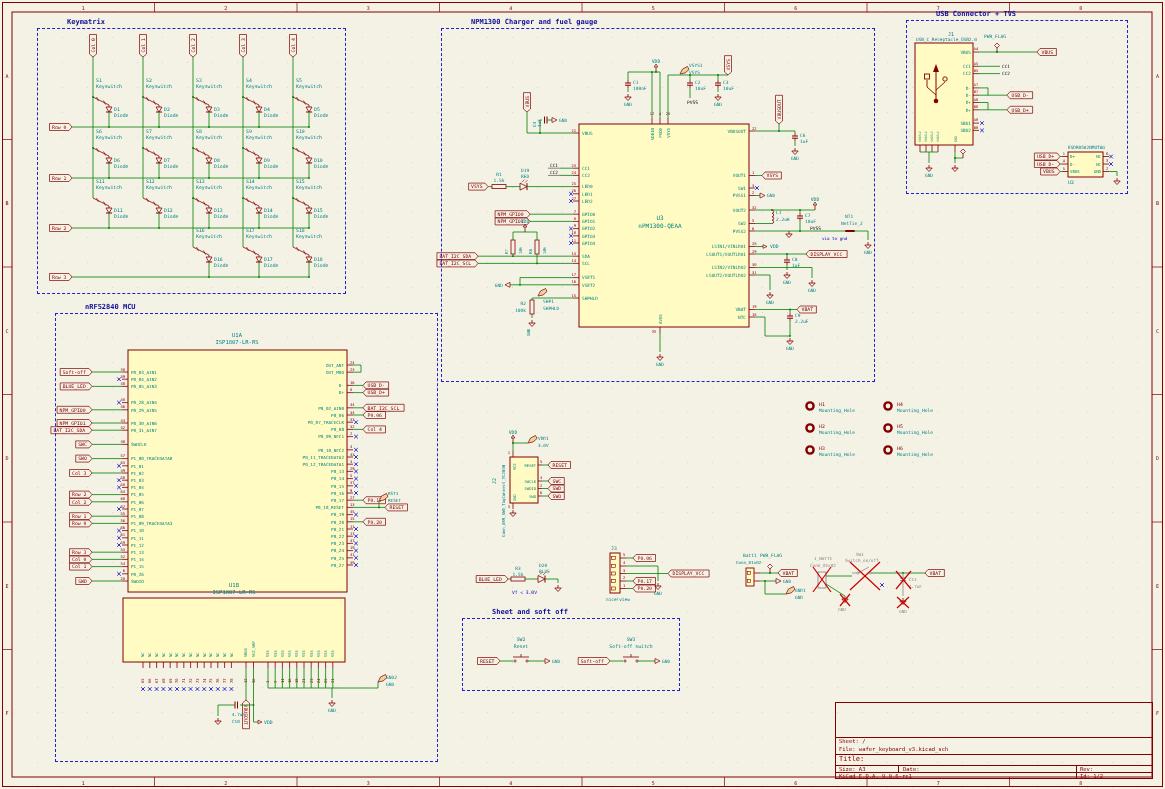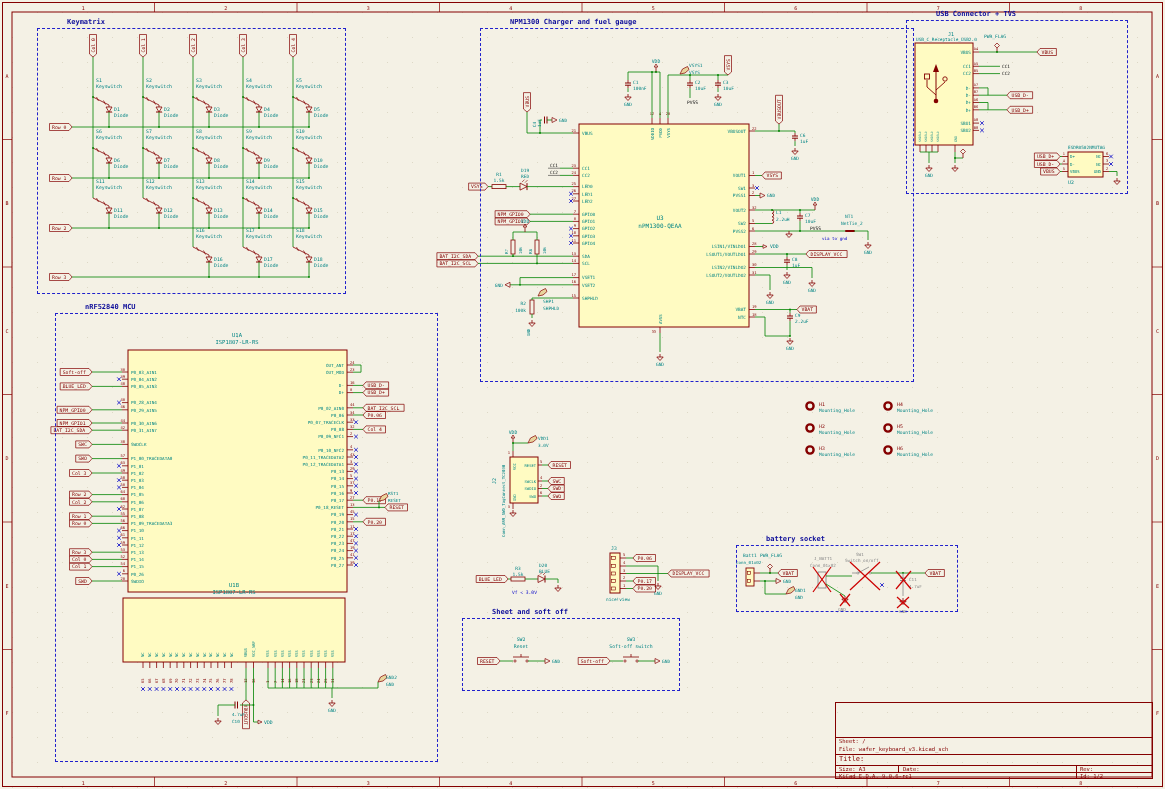--- a/index.html
+++ b/index.html
@@ -1963,34 +1963,31 @@
           <circle cx="888" cy="450" r="3.6" fill="none" stroke="#840000" stroke-width="2.4"></circle>
           <text x="897" y="449.5" font-size="4.8" fill="#840000" text-anchor="start">H6</text>
           <text x="897" y="455.8" font-size="4.6" fill="#008484" text-anchor="start">Mounting_Hole</text>
         </g>
       </g>
     </svg>
 
   <div class="sec" style="left:37px;top:28px;width:307px;height:264px">
     <span class="sec-title">Keymatrix</span>
     </div>
-  <div class="sec" style="left:480px;top:28px;width:432px;height:352px">
+  <div class="sec" style="left:441px;top:28px;width:432px;height:352px">
     <span class="sec-title">NPM1300 Charger and fuel gauge</span>
     </div>
   <div class="sec" style="left:906px;top:20px;width:220px;height:172px">
     <span class="sec-title">USB Connector + TVS</span>
     </div>
   <div class="sec" style="left:55px;top:313px;width:381px;height:447px">
     <span class="sec-title">nRF52840 MCU</span>
     </div>
   <div class="sec" style="left:462px;top:618px;width:216px;height:71px">
     <span class="sec-title">Sheet and soft off</span>
-    </div>
-  <div class="sec" style="left:736px;top:545px;width:220px;height:65px">
-    <span class="sec-title">battery socket</span>
     </div>
 
   <div id="tb">
     <div class="tbl" style="top:34px"></div>
     <div class="tbl" style="top:51px"></div>
     <div class="tbl" style="top:62px"></div>
     <div class="tbl" style="top:69px"></div>
     <div class="tbv" style="left:62px;top:62px;height:7px"></div>
     <div class="tbv" style="left:240px;top:62px;height:13px"></div>
     <span class="tbt" style="left:3px;top:35px">Sheet: /</span>

